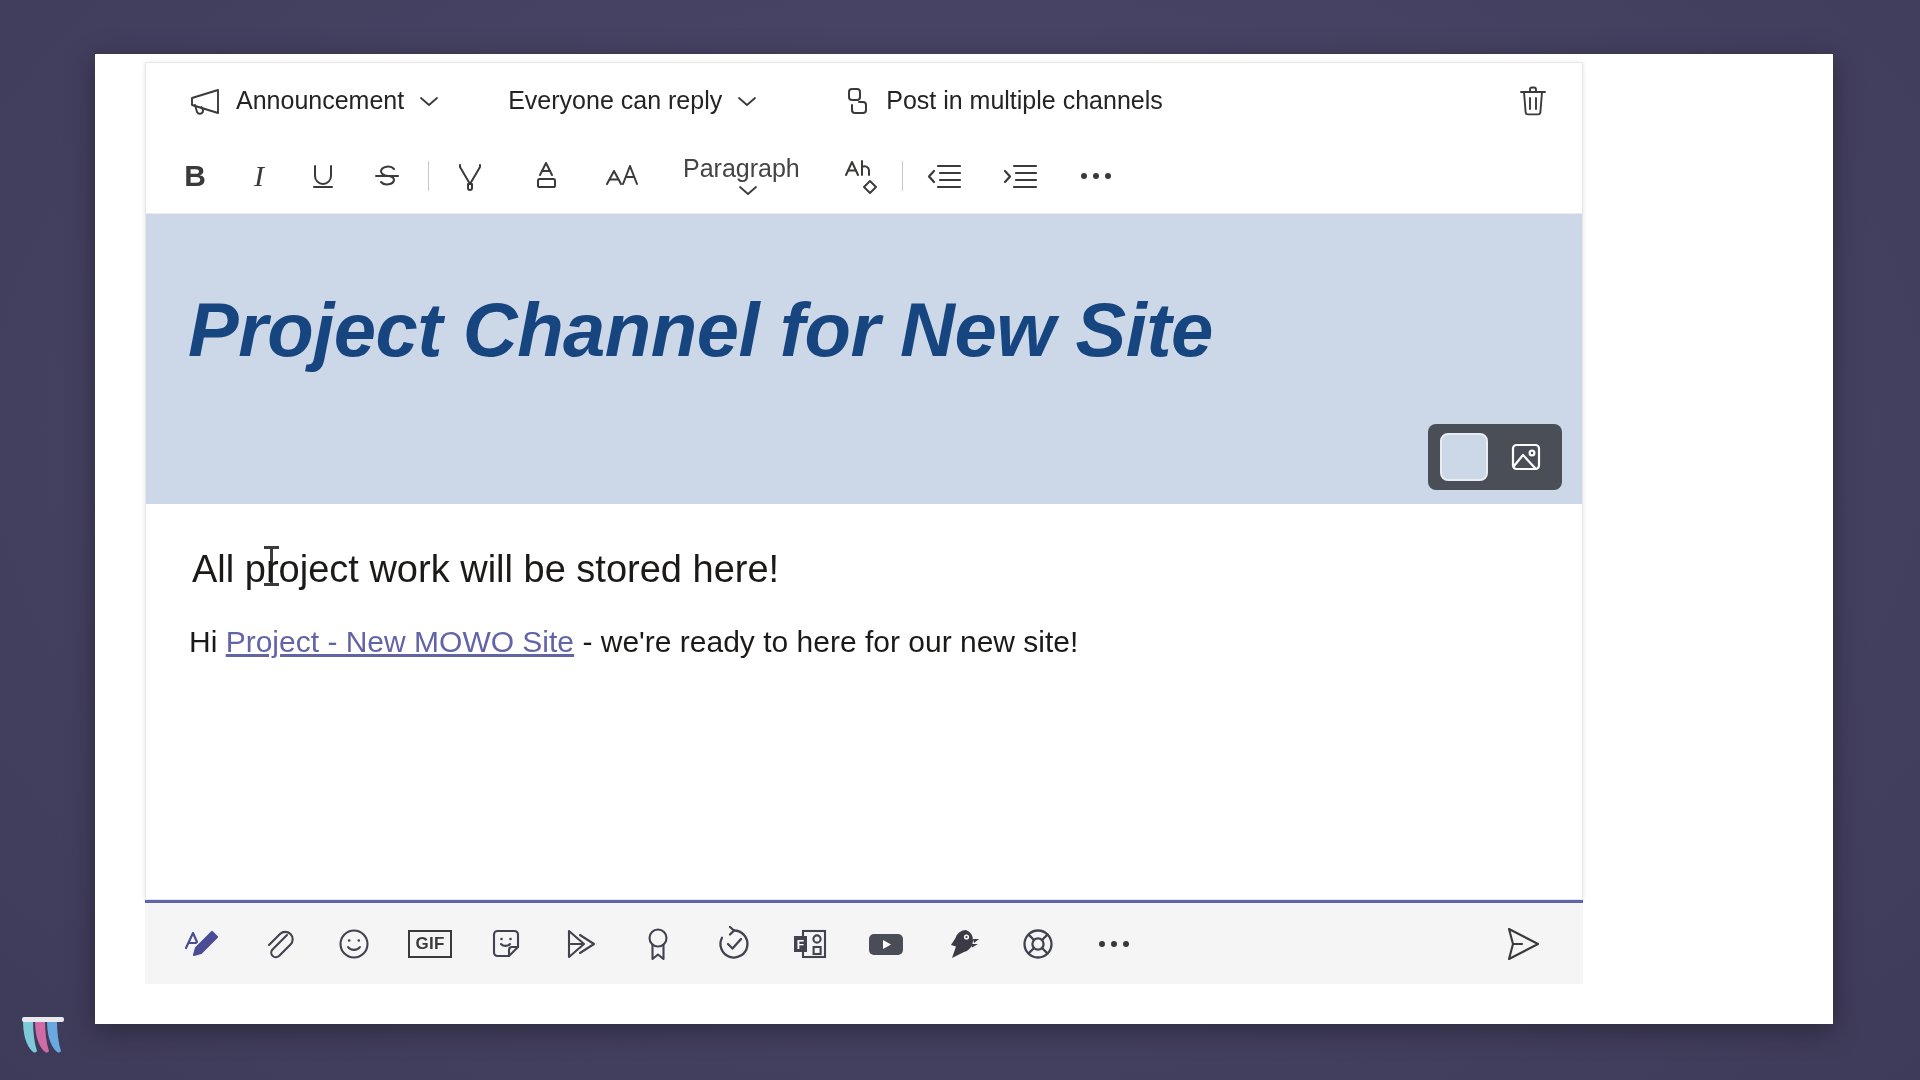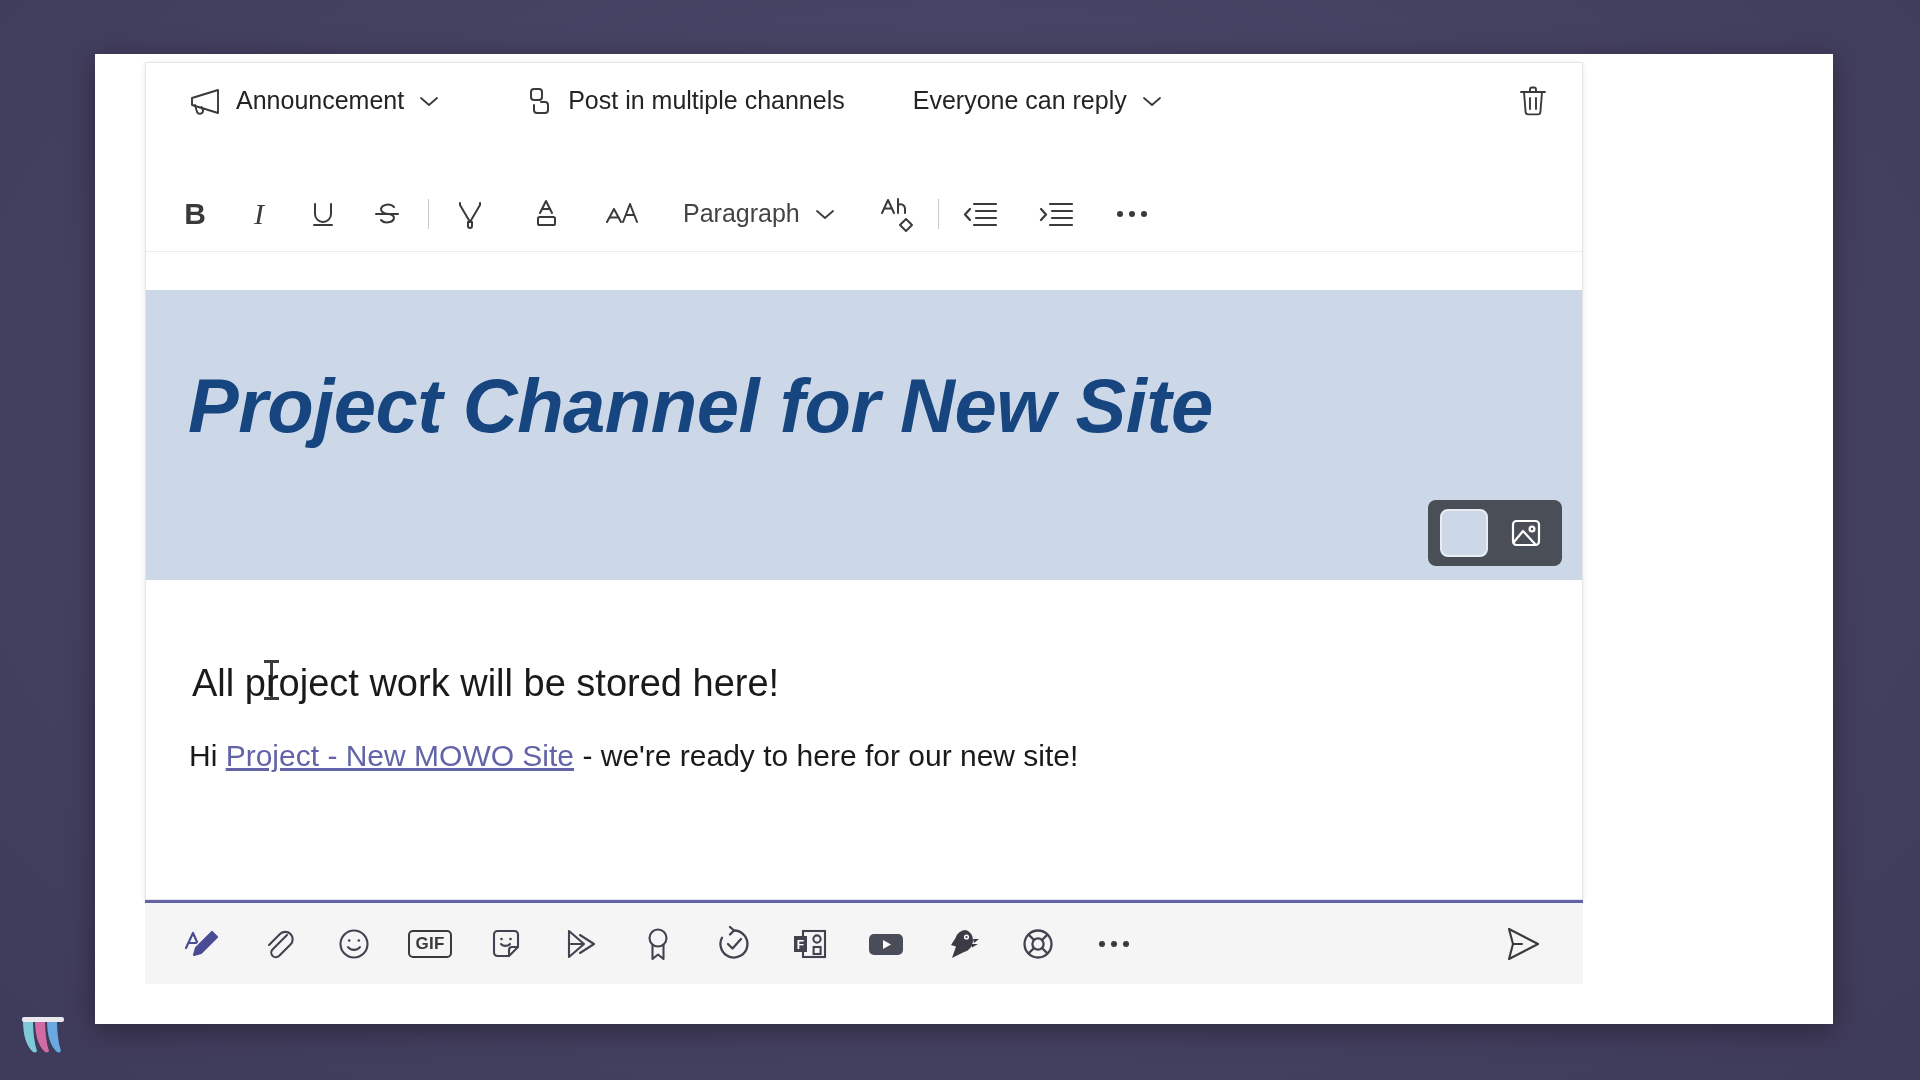--- a/index.html
+++ b/index.html
@@ -39,21 +39,21 @@
 
   
   #compose-card {
     position: absolute;
     left: 145px; top: 62px;
     width: 1438px; height: 838px;
     background: #ffffff;
     border: 1px solid #e6e6e6;
     box-shadow: 0 1px 5px rgba(0,0,0,0.10);
     box-sizing: border-box;
-    display: flex; flex-direction: column; gap: 38px;
+    display: flex; flex-direction: column;
   }
 
   
   #options-row {
     height: 75px;
     display: flex; align-items: center;
     padding: 0 24px 0 30px;
     position: relative;
     flex: none;
   }
@@ -87,21 +87,21 @@
     border-bottom: 1px solid #ececec;
     flex: none;
   }
   .fbtn {
     width: 54px; height: 50px;
     display: flex; align-items: center; justify-content: center;
     border-radius: 4px; cursor: pointer;
     color: #3b3a39;
     flex: none;
   }
-  .fbtn.wide { width: auto; padding: 0 12px; font-size: 25px; color: #444; }
+  .fbtn.wide { width: auto; padding: 0 12px; font-size: 25px; color: #444; flex-direction: column; }
   .fsep {
     width: 1px; height: 30px; background: #c8c8c8;
     margin: 0 14px; flex: none;
   }
   .fgap-sm { width: 10px; flex: none; }
   .fgap-md { width: 22px; flex: none; }
   .fbold {
     font-family: "Liberation Sans", sans-serif;
     font-weight: bold; font-size: 30px; color: #3b3a39;
   }
@@ -246,21 +246,21 @@
   }
   #send-button {
     margin-left: auto; margin-right: 6px;
     width: 64px; height: 60px;
     display: flex; align-items: center; justify-content: center;
     border-radius: 4px; cursor: pointer;
     color: #3b3a39;
   }
   .gif-box {
     border: 2px solid #3b3a39;
-    border-radius: 5px;
+    border-radius: 0;
     font-size: 17px; font-weight: bold;
     padding: 2px 5px;
     letter-spacing: 0.3px;
     color: #3b3a39;
     font-family: "Liberation Sans", sans-serif;
   }
 </style>
 </head>
 <body>
 
@@ -287,38 +287,38 @@
         </svg>
       </span>
       <span>Announcement</span>
       <span class="caret">
         <svg width="22" height="14" viewBox="0 0 22 14" fill="none" stroke="#3b3a39" stroke-width="1.8" stroke-linecap="round" stroke-linejoin="round">
             <path d="M3 4 L11 11 L19 4"></path>
           </svg>
       </span>
     </div>
 
+    <div class="opt" id="opt-everyone">
+      <span>Everyone can reply</span>
+      <span class="caret">
+        <svg width="22" height="14" viewBox="0 0 22 14" fill="none" stroke="#3b3a39" stroke-width="1.8" stroke-linecap="round" stroke-linejoin="round">
+            <path d="M3 4 L11 11 L19 4"></path>
+          </svg>
+      </span>
+    </div>
+
     <div class="opt" id="opt-multichannel">
       <span class="glyph">
         <svg width="32" height="32" viewBox="0 0 32 32" fill="none" stroke="#3b3a39" stroke-width="2" stroke-linecap="round" stroke-linejoin="round">
           <path d="M13 4 h4 a3 3 0 0 1 3 3 v5 a3 3 0 0 1 -3 3 h-4"></path>
           <path d="M12 4 a3 3 0 0 0 -3 3 v5 a3 3 0 0 0 3 3"></path>
           <path d="M19 17 h4 a3 3 0 0 1 3 3 v5 a3 3 0 0 1 -3 3 h-8 a3 3 0 0 1 -3 -3 v-5"></path>
         </svg>
       </span>
       <span>Post in multiple channels</span>
-    </div>
-
-    <div class="opt" id="opt-everyone">
-      <span>Everyone can reply</span>
-      <span class="caret">
-        <svg width="22" height="14" viewBox="0 0 22 14" fill="none" stroke="#3b3a39" stroke-width="1.8" stroke-linecap="round" stroke-linejoin="round">
-            <path d="M3 4 L11 11 L19 4"></path>
-          </svg>
-      </span>
     </div>
 
     <div id="delete-draft">
       <svg width="32" height="34" viewBox="0 0 32 34" fill="none" stroke="#3b3a39" stroke-width="1.9" stroke-linecap="round" stroke-linejoin="round">
         <path d="M4 8 h24"></path>
         <path d="M13 8 V5.5 a2 2 0 0 1 2 -2 h2 a2 2 0 0 1 2 2 V8"></path>
         <path d="M7 8 l1.6 20 a2.6 2.6 0 0 0 2.6 2.4 h9.6 a2.6 2.6 0 0 0 2.6 -2.4 L25 8"></path>
         <path d="M13 14 v11 M19 14 v11"></path>
       </svg>
     </div>

